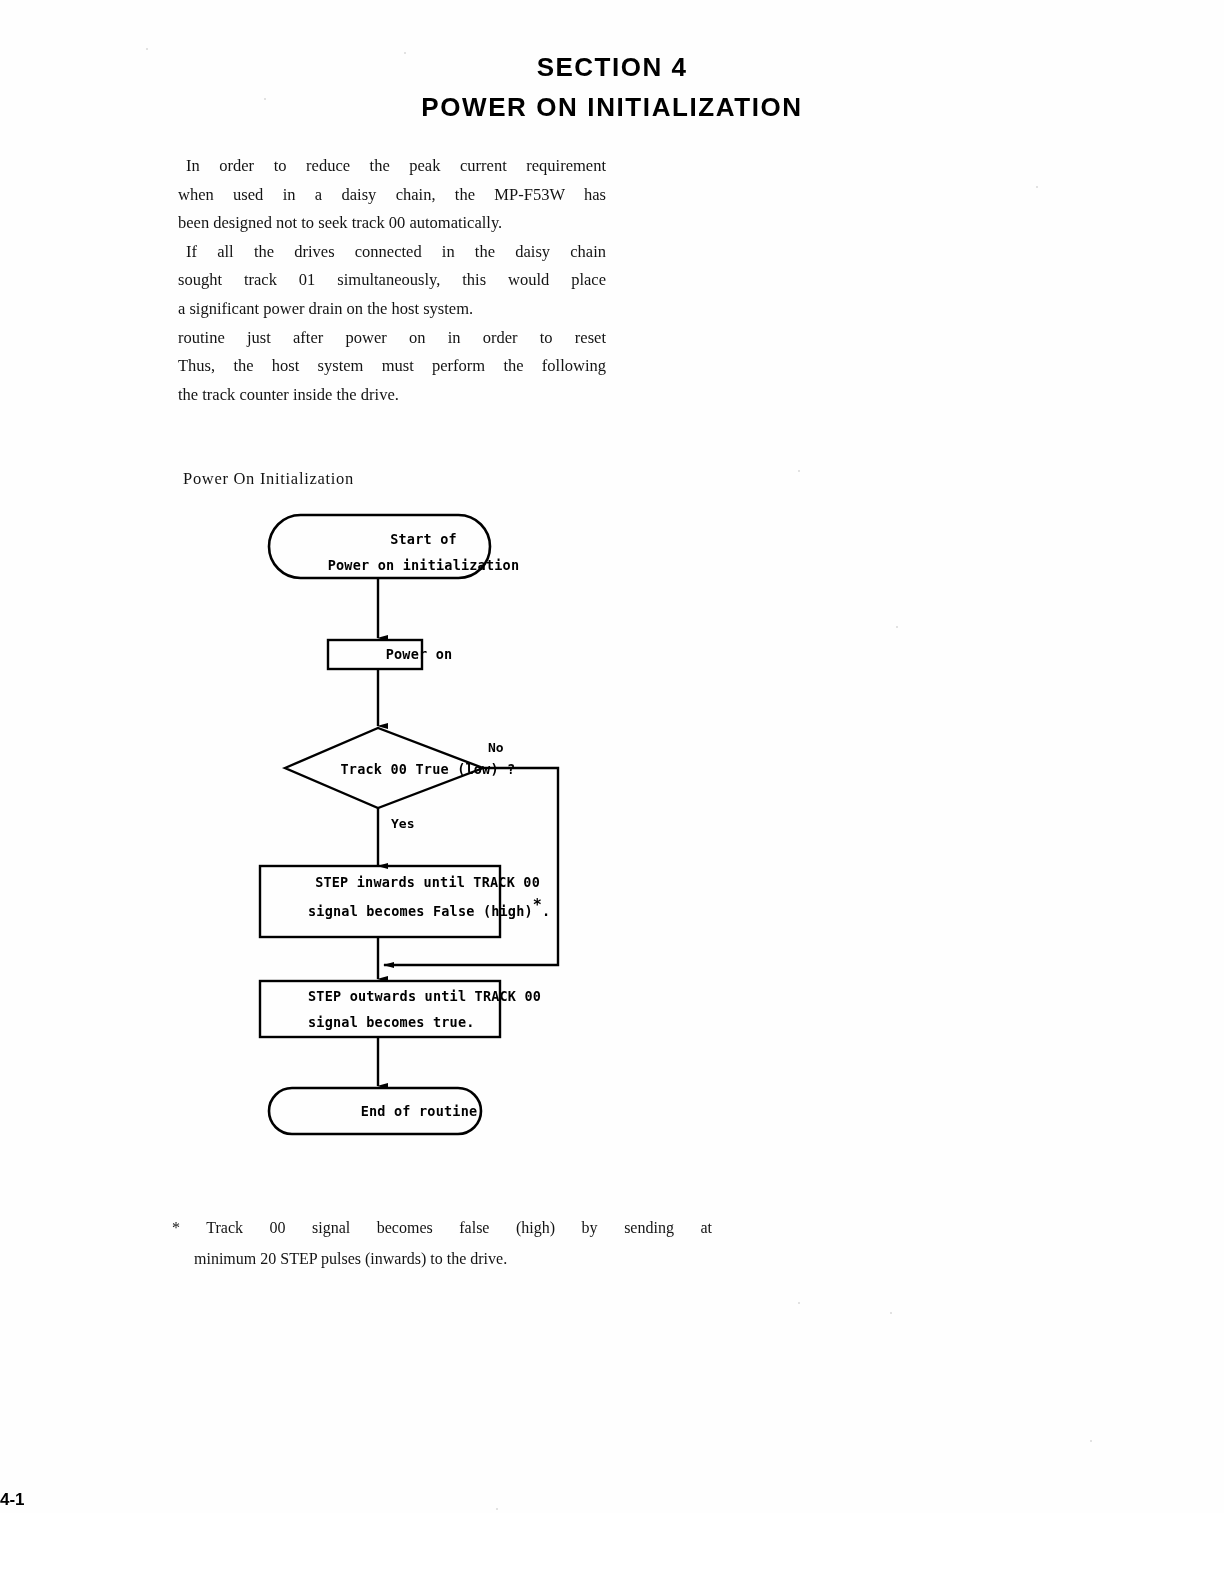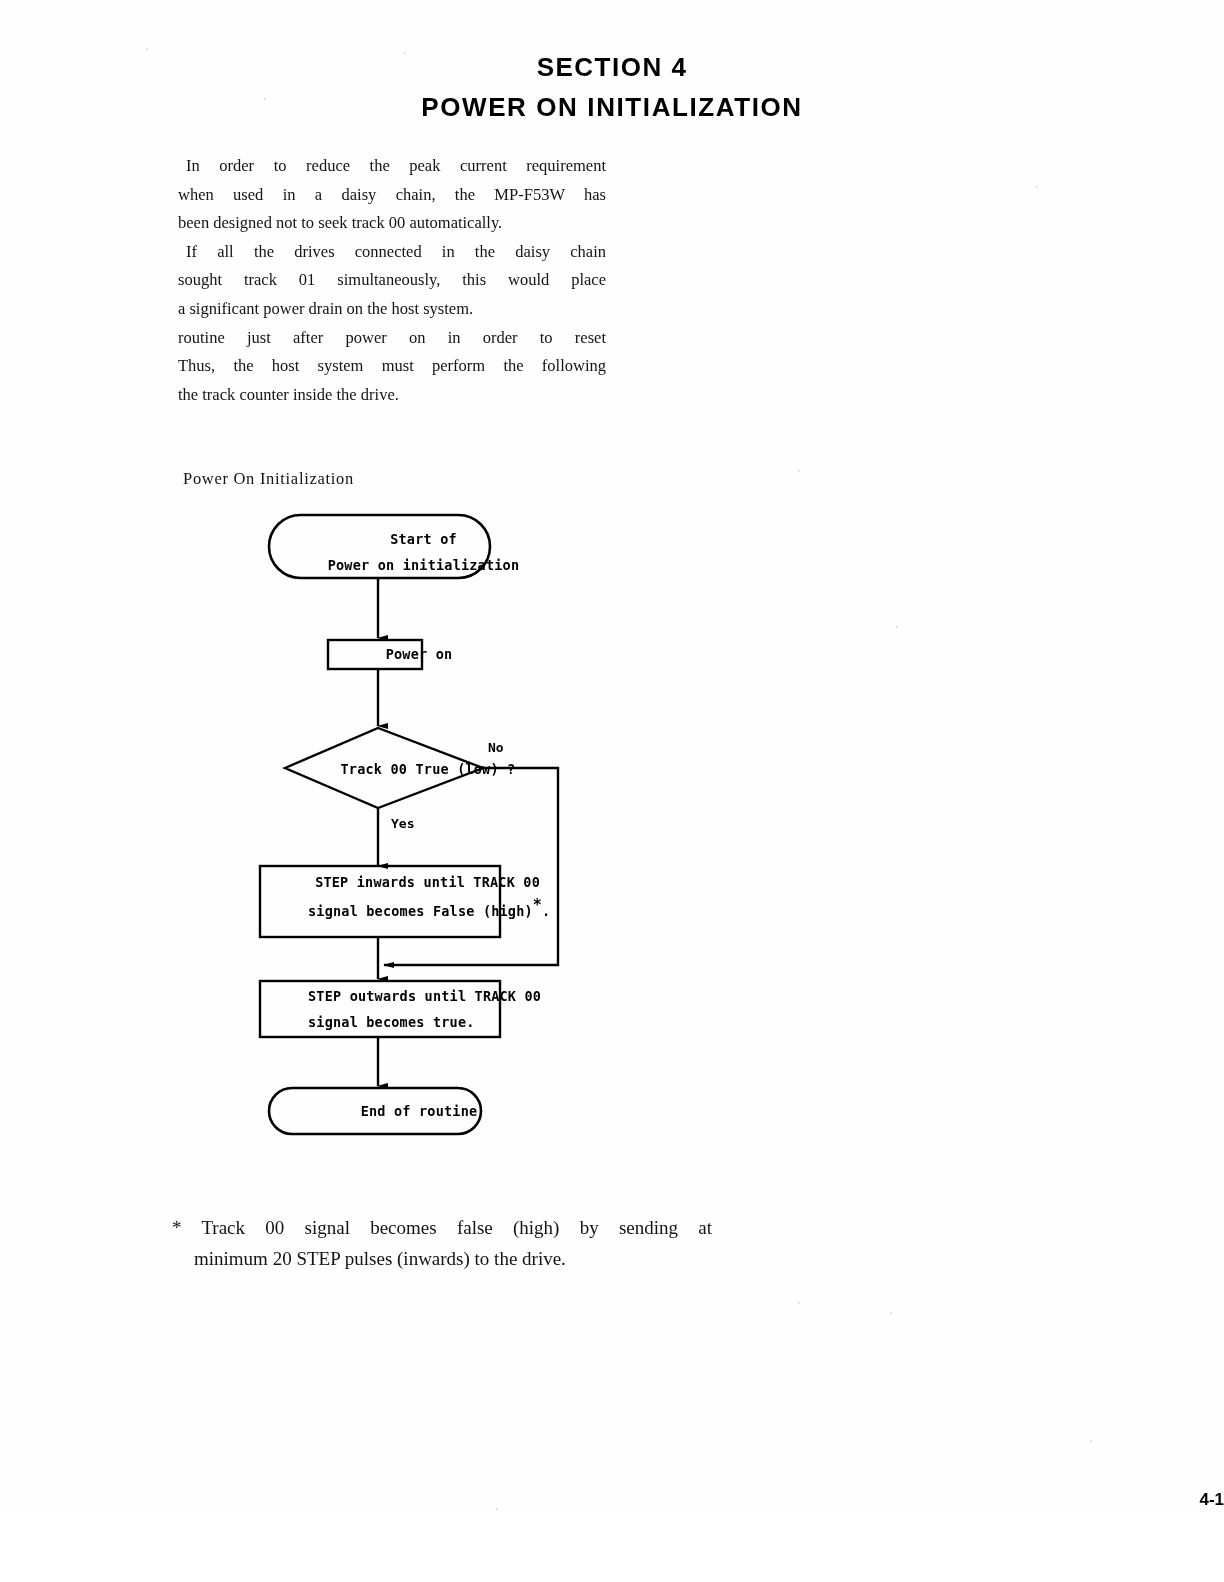--- a/index.html
+++ b/index.html
@@ -113,21 +113,21 @@
     line-height: 0;
   }
 
   
   .footnote {
     position: absolute;
     left: 172px;
     top: 1212px;
     width: 540px;
     font-family: "Liberation Serif", serif;
-    font-size: 19px;
+    font-size: 16px;
     line-height: 31px;
     color: #131313;
   }
   .fn-line {
     display: block;
     white-space: nowrap;
   }
   .fn-line.l1 {
     text-align: justify;
     text-align-last: justify;
@@ -135,21 +135,21 @@
   .fn-line.l2 {
     padding-left: 22px;
   }
 
   
   .page-number {
     position: absolute;
     left: 0;
     top: 1490px;
     width: 1224px;
-    text-align: right;
+    text-align: left;
     font-family: "Liberation Sans", sans-serif;
     font-weight: bold;
     font-size: 17px;
     color: #000;
   }
 
   
   .speckle {
     position: absolute;
     background: #d8d8d8;

